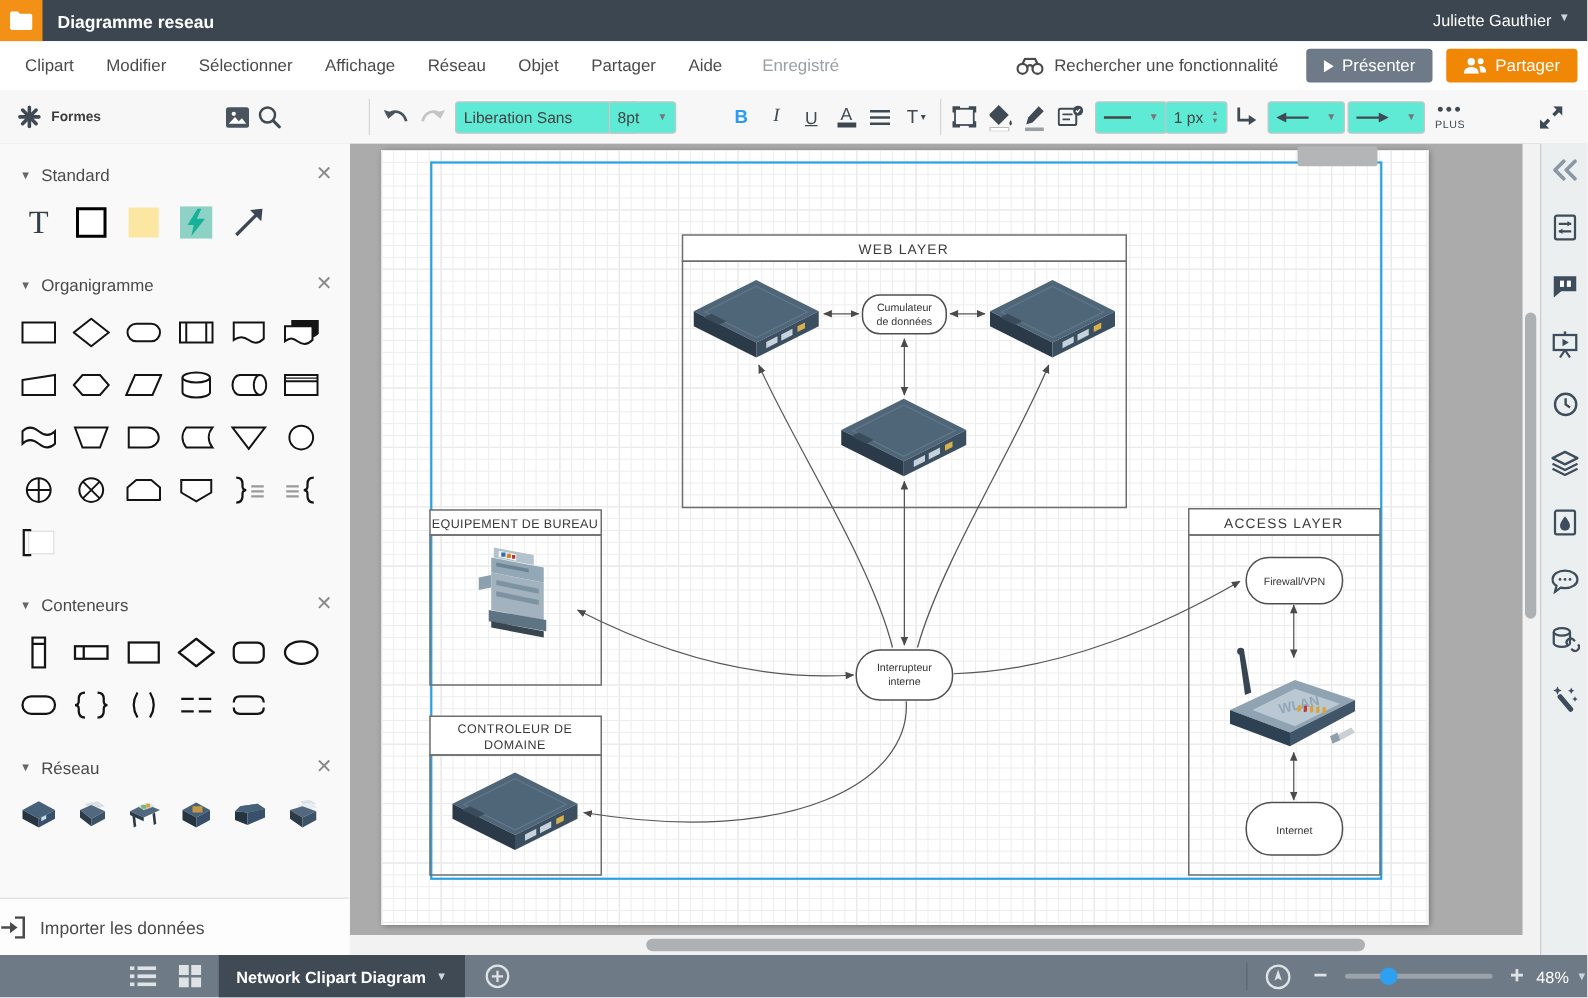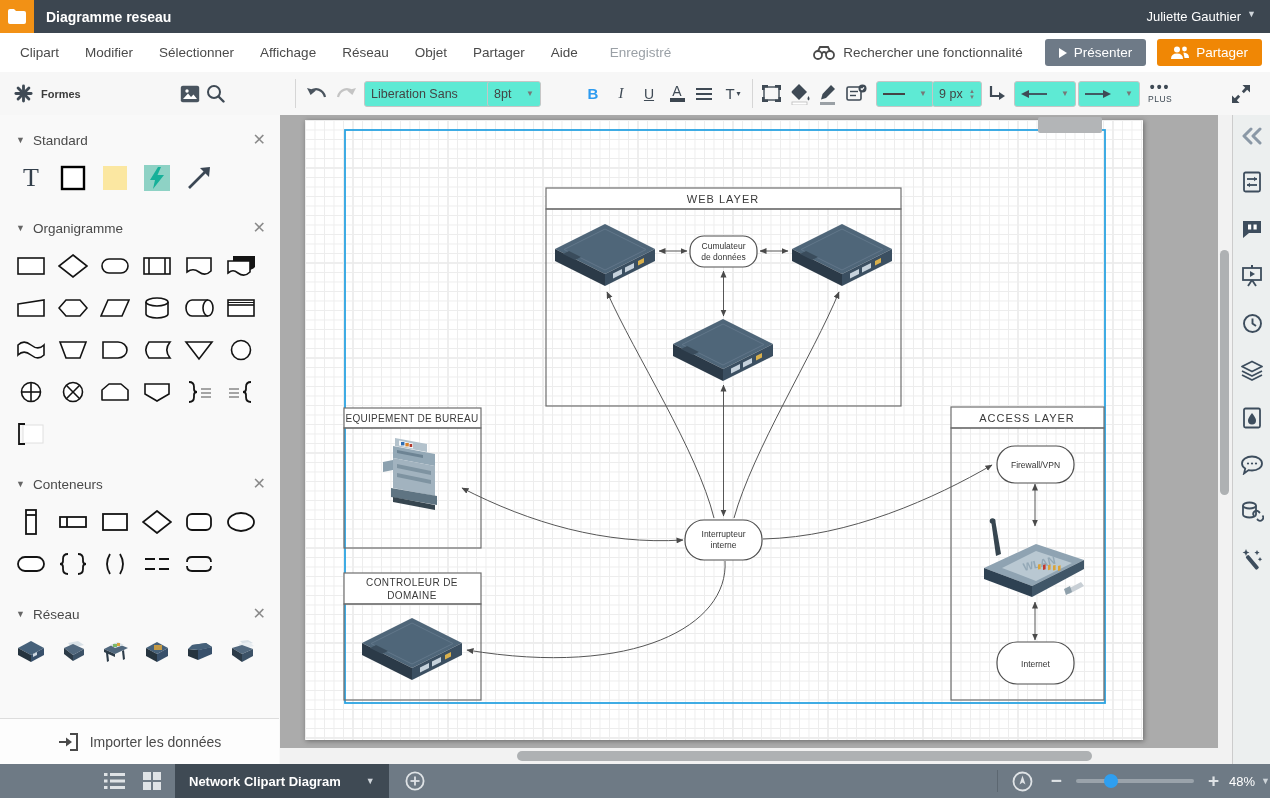--- a/index.html
+++ b/index.html
@@ -36,21 +36,21 @@
   .plus-group .dots{font-size:14px;letter-spacing:2px;line-height:8px;font-weight:bold;}
   .plus-group .plbl{font-size:8.5px;margin-top:3px;letter-spacing:.5px;}
   
   .shape-panel{position:absolute;left:0;top:115px;width:280px;height:649px;background:#f9f9f9;border-right:1px solid #c9c9c9;overflow:hidden;}
   .section-h{display:flex;align-items:center;height:30px;padding:0 14px 0 16px;margin-top:10px;}
   .section-h .tri{font-size:9px;color:#666;margin-right:8px;}
   .section-h .stitle{font-size:13.5px;color:#4a4a4a;}
   .section-h .x{margin-left:auto;color:#8a8a8a;font-size:16px;cursor:pointer;line-height:16px;}
   .sgrid{display:grid;grid-template-columns:repeat(6,42px);row-gap:12px;padding:8px 0 10px 14px;}
   .shape{width:34px;height:30px;display:flex;align-items:center;justify-content:center;cursor:pointer;}
-  .import-bar{position:absolute;left:0;bottom:0;width:279px;height:45px;background:#fdfdfd;border-top:1px solid #ddd;display:flex;align-items:center;justify-content:center;gap:12px;cursor:pointer;}
+  .import-bar{position:absolute;left:0;bottom:0;width:279px;height:45px;background:#fdfdfd;border-top:1px solid #ddd;display:flex;align-items:center;gap:12px;cursor:pointer;}
   .import-bar span{font-size:14px;color:#4a4a4a;}
   
   .canvas-wrap{position:absolute;left:280px;top:115px;width:952px;height:649px;background:#ababab;}
   .page{position:absolute;left:25px;top:5px;width:838px;height:620px;background-color:#fff;
     background-image:
       linear-gradient(#ededed 1px,transparent 1px),linear-gradient(90deg,#ededed 1px,transparent 1px),
       linear-gradient(#dcdcdc 1px,transparent 1px),linear-gradient(90deg,#dcdcdc 1px,transparent 1px);
     background-size:9.5px 9.5px,9.5px 9.5px,47.5px 47.5px,47.5px 47.5px;
     box-shadow:1px 1px 5px rgba(0,0,0,.38);}
   .vscroll{position:absolute;left:938px;top:0;width:14px;height:633px;background:#f2f2f2;}
@@ -58,21 +58,21 @@
   .hscroll{position:absolute;left:0;top:633px;width:952px;height:16px;background:#f2f2f2;}
   .hthumb{position:absolute;left:237px;top:3px;width:575px;height:10px;background:#aeb1b3;border-radius:5px;}
   .topthumb{position:absolute;left:758px;top:2px;width:64px;height:16px;background:#b3b5b7;border-radius:2px;}
   
   .right-rail{position:absolute;left:1232px;top:115px;width:38px;height:649px;background:#ecEFef;background:#ecefef;border-left:1px solid #ccc;display:flex;flex-direction:column;align-items:center;}
   .rail-ic{margin-top:26px;cursor:pointer;}
   .rail-ic:first-child{margin-top:12px;}
   
   .statusbar{position:absolute;left:0;top:764px;width:1270px;height:34px;background:#6e7a85;display:flex;align-items:center;}
   .sb-ic{cursor:pointer;display:flex;align-items:center;justify-content:center;}
-  .page-tab{height:34px;background:#3f4a54;color:#fff;font-size:13px;font-weight:bold;display:flex;align-items:center;padding:0 14px;gap:25px;cursor:pointer;}
+  .page-tab{height:34px;background:#3f4a54;color:#fff;font-size:13px;font-weight:bold;display:flex;align-items:center;padding:0 14px;gap:8px;cursor:pointer;}
   .zoom-pct{color:#fff;font-size:13px;display:flex;align-items:center;gap:6px;cursor:pointer;}
   .slider-track{width:118px;height:4px;background:#9aa3ab;border-radius:2px;position:relative;cursor:pointer;}
   .slider-handle{position:absolute;left:28px;top:-5px;width:14px;height:14px;border-radius:50%;background:#2f9ff0;}
   .sb-divider{width:1px;height:22px;background:#5c6771;}
   svg{display:block;}
   text{font-family:"Liberation Sans",sans-serif;}
 </style>
 </head>
 <body>
 
@@ -230,21 +230,21 @@
   <div class="tb" style="left:876px;">
     <div class="combo" style="width:44px;">
         <svg width="22" height="4" viewBox="0 0 22 4">
           <line x1="0" y1="2" x2="22" y2="2" stroke="#444" stroke-width="2"></line>
         </svg>
         <span class="caret2">▼</span>
       </div>
   </div>
   <div class="tb" style="left:932px;">
     <div class="combo" style="width:36px;">
-        <span>9 px</span>
+        <span>1 px</span>
         <span class="caret2" style="font-size:6px;line-height:6px;">▲<br>▼</span>
       </div>
   </div>
   <div class="tb tbtn" style="left:988px;">
     <svg width="18" height="17" viewBox="0 0 18 17">
         <path d="M3,1 V11 H12" fill="none" stroke="#3f4a55" stroke-width="2.2"></path>
         <path d="M11,7 L17,11 L11,15 Z" fill="#3f4a55"></path>
       </svg>
   </div>
   <div class="tb" style="left:1014px;">

